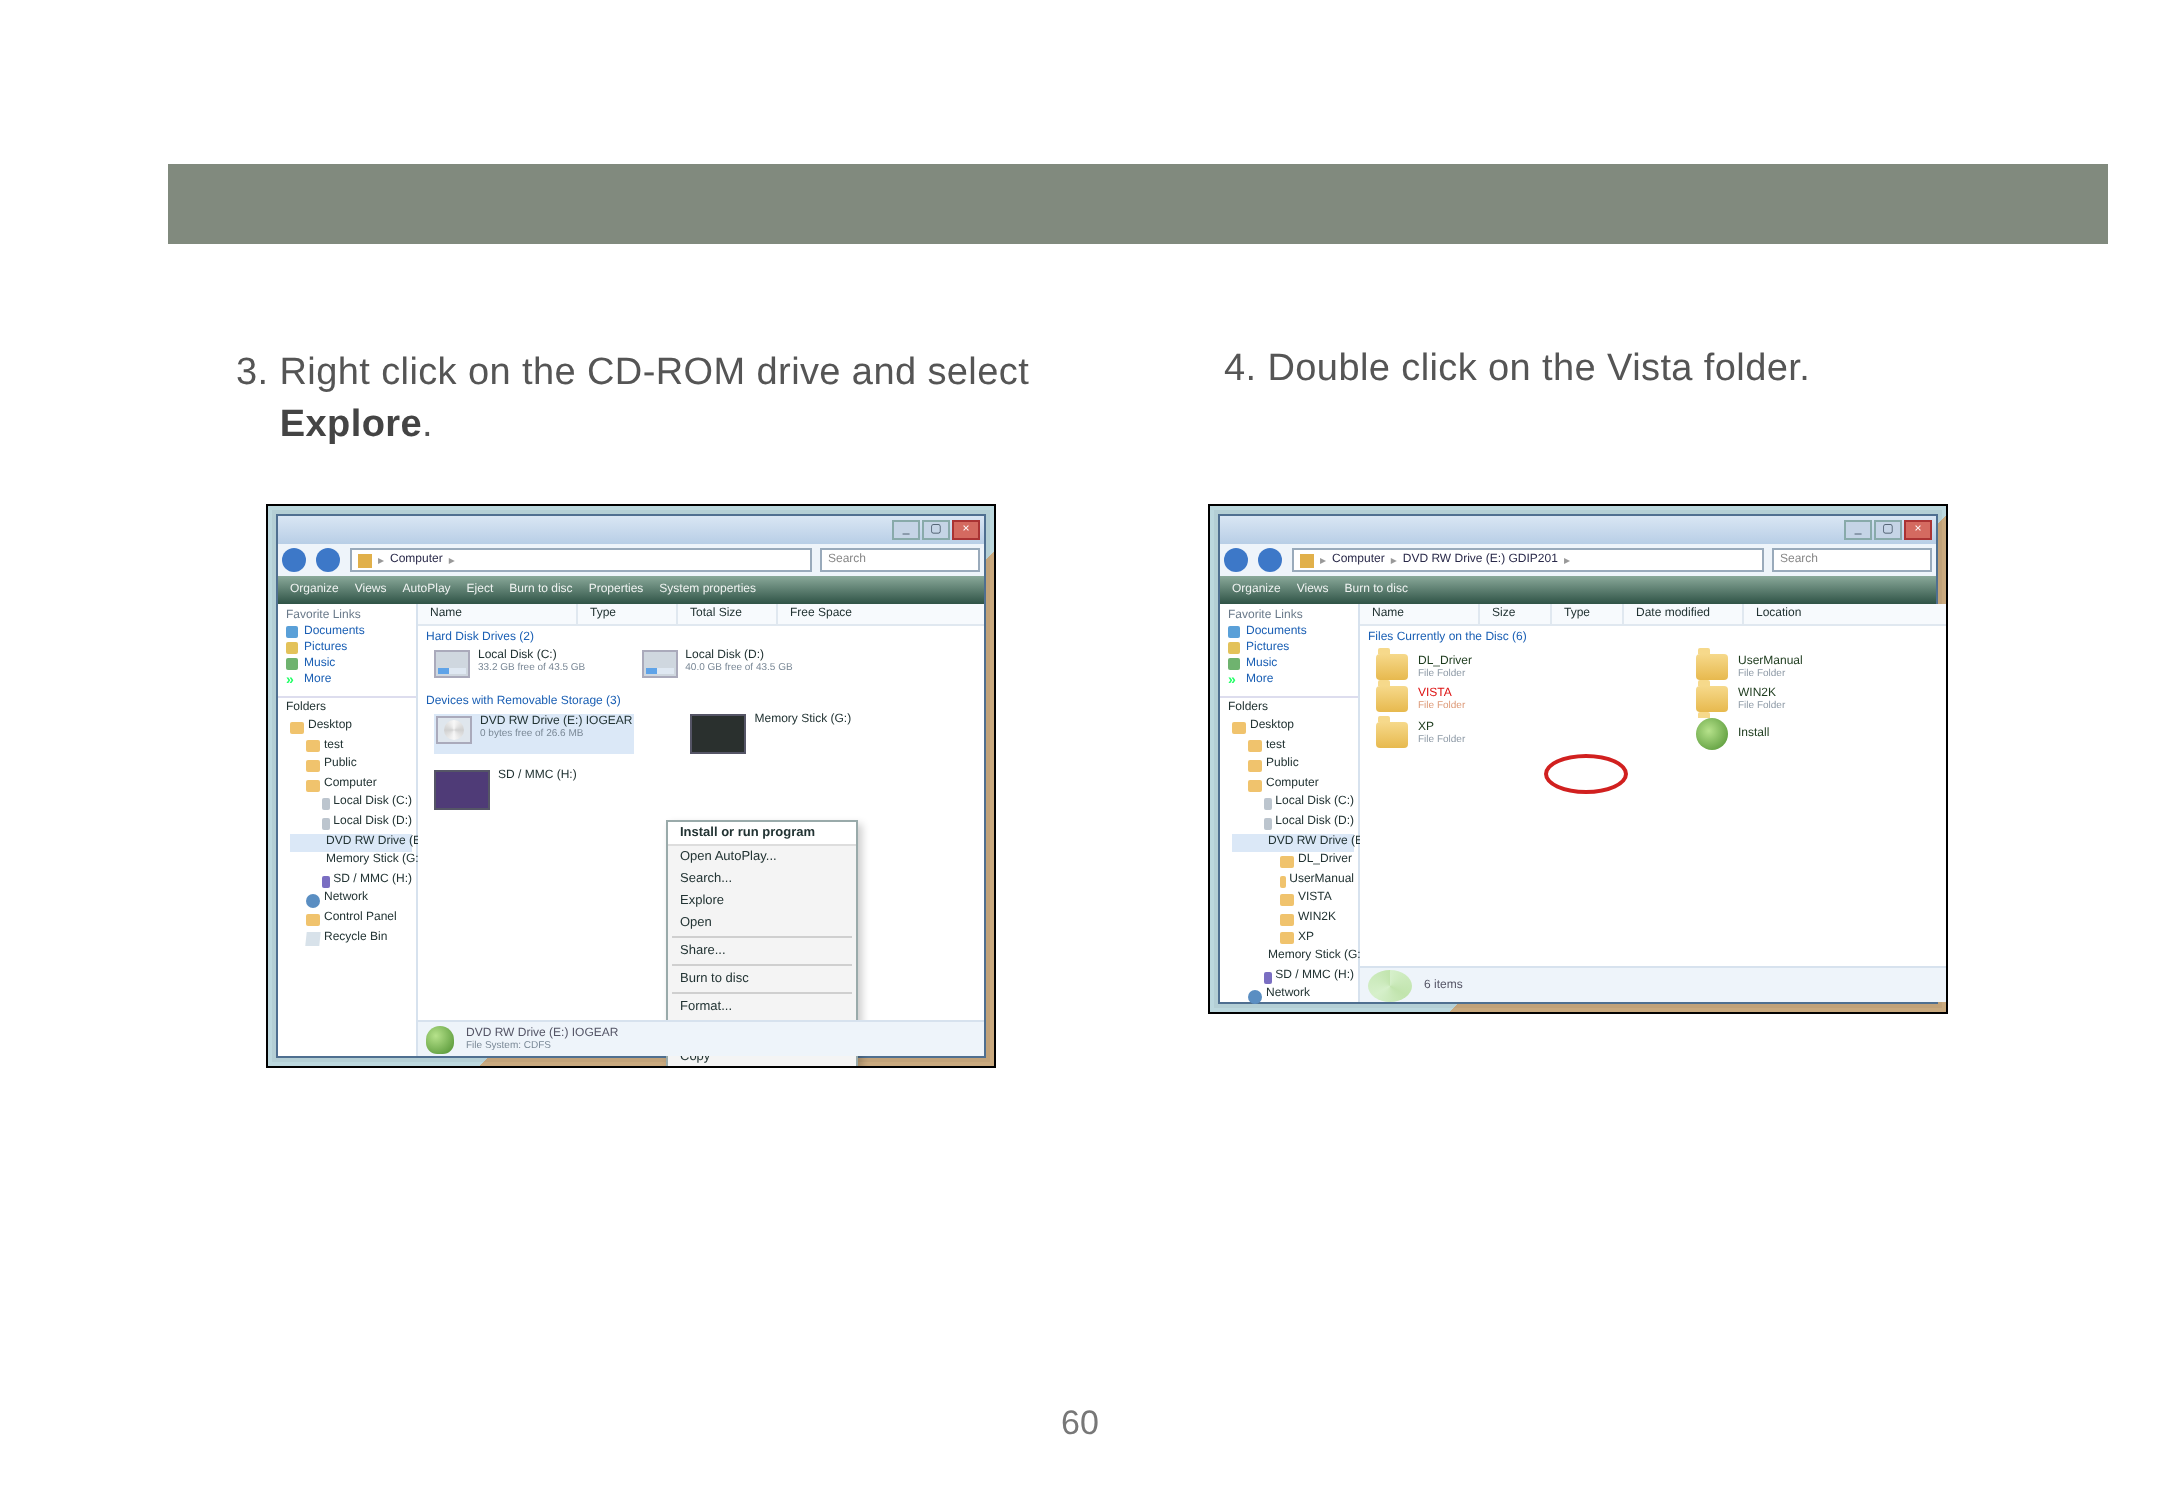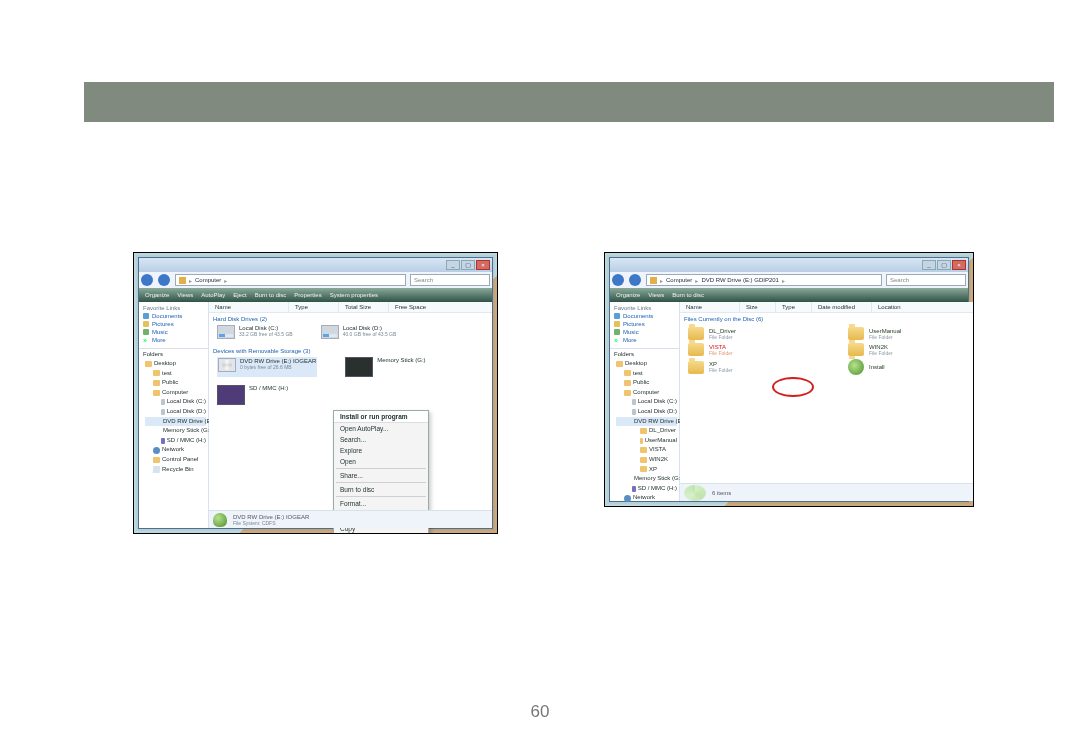--- a/index.html
+++ b/index.html
@@ -179,20 +179,31 @@
     font-size:17px;
     color:#777;
   }
 </style>
 </head>
 <body>
 
 <div class="top-bar"></div>
 
 <div class="instructions">
+  <div class="instr-left">
+    <span>3.</span>
+    <span>Right click on the CD-ROM drive and select</span><br>
+    &nbsp;&nbsp;&nbsp;&nbsp;<b>Explore</b><span>.</span>
+  </div>
+  <div class="instr-right">
+    <div class="line">
+      <span>4.</span>
+      <span>Double click on the Vista folder.</span>
+    </div>
+  </div>
 </div>
 
 <div class="shots">
 
   <div class="shot-frame">
     <div class="win" style="top:4px;left:4px;right:4px;bottom:4px;">
       <div class="titlebar">
         <span class="tbtn">_</span>
         <span class="tbtn">▢</span>
         <span class="tbtn close">×</span>

